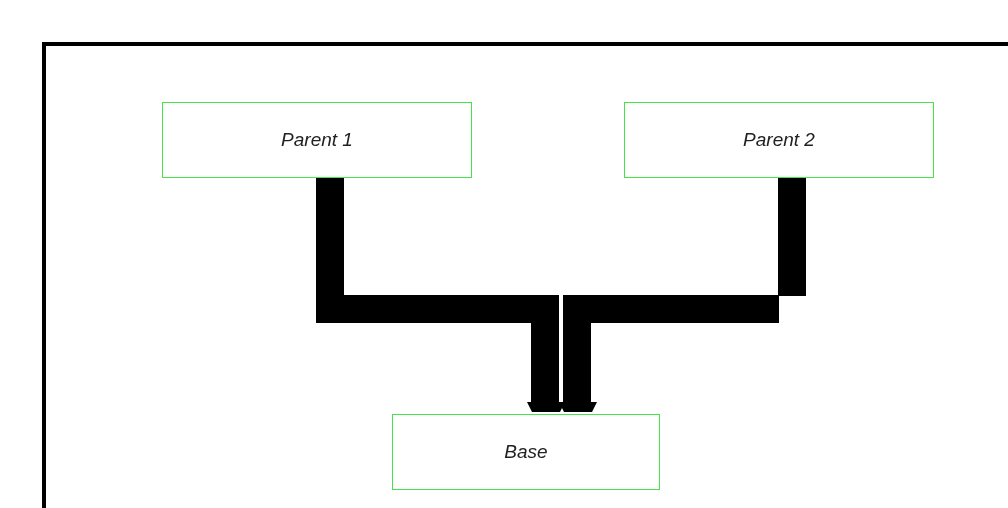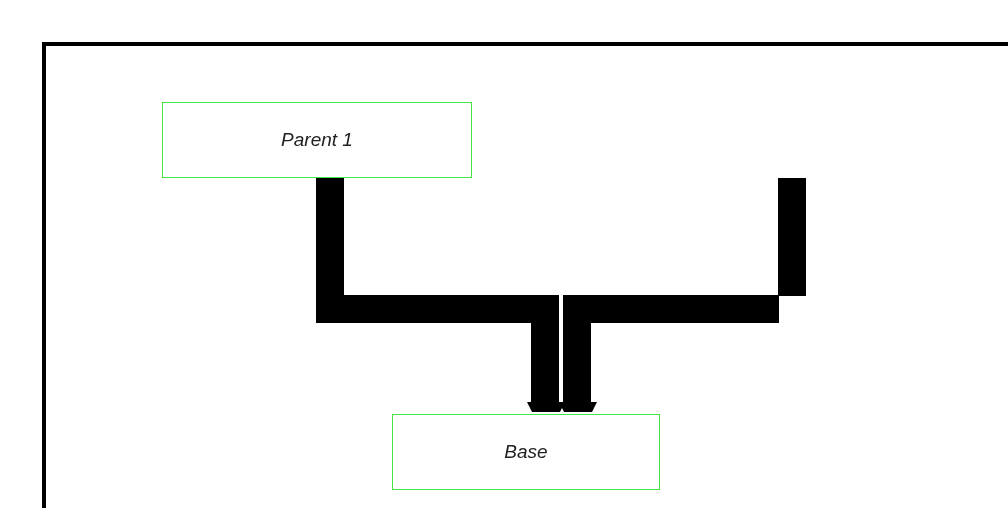--- a/index.html
+++ b/index.html
@@ -44,20 +44,23 @@
   </style>
 </head>
 <body>
 
 <div class="frame">
 
   <div class="node" style="left:108px; top:48px; width:310px; height:76px;">
     <span>Parent 1</span>
   </div>
 
+  <div class="node" style="left:570px; top:48px; width:310px; height:76px;">
+    <span>Parent 2</span>
+  </div>
 
   <div class="node" style="left:338px; top:360px; width:268px; height:76px;">
     <span>Base</span>
   </div>
 
   <div class="connector" style="left:262px; top:124px; width:1.5px; height:118px;"></div>
   <div class="connector" style="left:262px; top:241px; width:216px; height:1.5px;"></div>
   <div class="connector" style="left:477px; top:241px; width:1.5px; height:109px;"></div>
   <div class="arrowhead" style="left:472.5px; top:348px;"></div>
 

